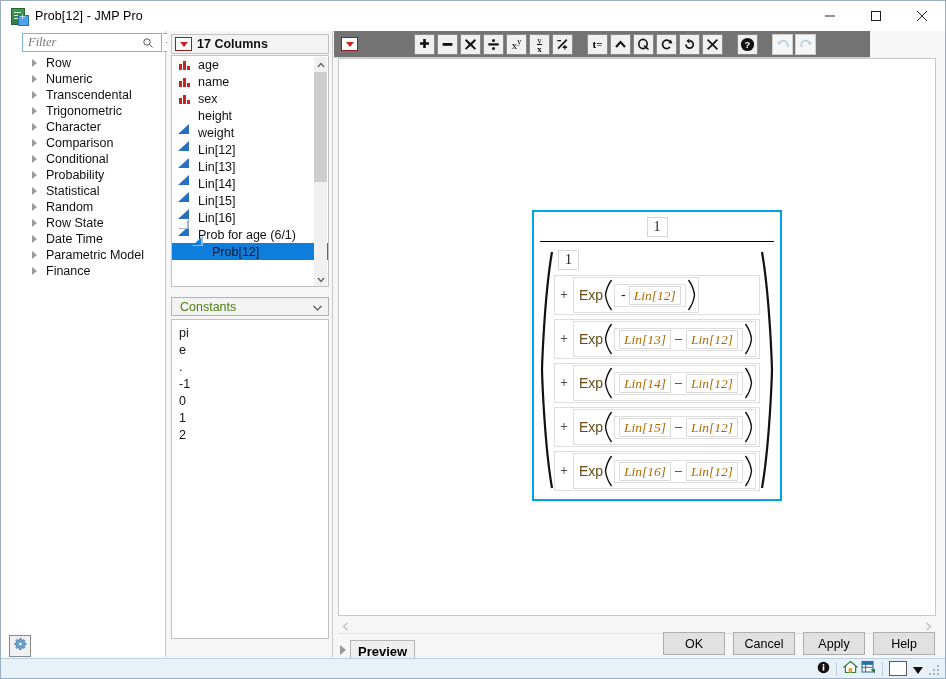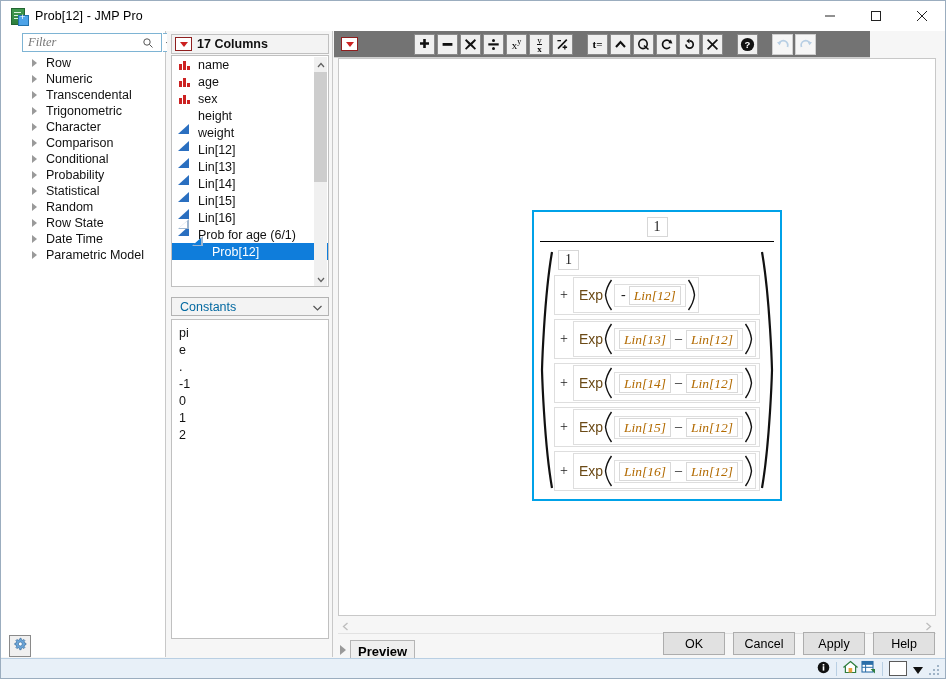--- a/index.html
+++ b/index.html
@@ -146,21 +146,21 @@
   #cols-list {
     position: absolute; left: 4px; top: 24px;
     width: 158px; height: 232px;
     background: #ffffff; border: 1px solid #c0c0c0;
     box-sizing: border-box; overflow: hidden;
   }
   .col-item {
     height: 17px; display: flex; align-items: center;
     font-size: 12.5px; color: #111; padding-left: 6px;
   }
-  .col-item.selected { background: #0f7ddb; color: #ffffff; }
+  .col-item.selected { background: #0f7ddb; color: #0f172a; }
   .col-item.indent { padding-left: 20px; }
   .ic { width: 14px; height: 12px; margin-right: 6px; flex: 0 0 auto; position: relative; }
   .ic-bars i {
     position: absolute; bottom: 1px; width: 3px; background: #cc2222;
   }
   .ic-bars i:nth-child(1){ left: 1px; height: 6px; }
   .ic-bars i:nth-child(2){ left: 5px; height: 9px; }
   .ic-bars i:nth-child(3){ left: 9px; height: 4px; }
   .ic-tri {
     width: 0; height: 0; margin-top: 2px;
@@ -198,21 +198,21 @@
   }
 
   #const-header {
     position: absolute; left: 4px; top: 266px;
     width: 158px; height: 19px;
     border: 1px solid #b3b3b3; background: #f3f3f3;
     box-sizing: border-box;
     display: flex; align-items: center; justify-content: space-between;
     padding: 0 6px 0 8px;
   }
-  #const-header span { font-size: 12.5px; color: #0369a1; }
+  #const-header span { font-size: 12.5px; color: #4d7c0f; }
   #const-list {
     position: absolute; left: 4px; top: 288px;
     width: 158px; height: 320px;
     background: #ffffff; border: 1px solid #c0c0c0;
     box-sizing: border-box; padding-top: 4px; overflow: hidden;
   }
   .const-item {
     height: 17px; font-size: 12.5px; color: #111; padding-left: 7px;
     display: flex; align-items: center;
   }
@@ -476,20 +476,24 @@
           <span>Row State</span>
         </div>
         <div class="func-item">
           <span class="tri-right"></span>
           <span>Date Time</span>
         </div>
         <div class="func-item">
           <span class="tri-right"></span>
           <span>Parametric Model</span>
         </div>
+        <div class="func-item">
+          <span class="tri-right"></span>
+          <span>Finance</span>
+        </div>
       </div>
 
     <div id="gear-btn">
       <span>
         <svg width="14" height="14" viewBox="0 0 14 14">
           <path d="M7 1.3 L8.1 1.3 L8.4 2.8 L9.6 3.3 L10.9 2.5 L11.9 3.5 L11.1 4.8 L11.6 6 L13 6.3 L13 7.7 L11.6 8 L11.1 9.2 L11.9 10.5 L10.9 11.5 L9.6 10.7 L8.4 11.2 L8.1 12.7 L6.7 12.7 L6.4 11.2 L5.2 10.7 L3.9 11.5 L2.9 10.5 L3.7 9.2 L3.2 8 L1.8 7.7 L1.8 6.3 L3.2 6 L3.7 4.8 L2.9 3.5 L3.9 2.5 L5.2 3.3 L6.4 2.8 Z" fill="#6ba5d8" stroke="#3b6f9f" stroke-width=".7"></path>
           <circle cx="7.3" cy="7" r="2" fill="#ffffff" stroke="#3b6f9f" stroke-width=".7"></circle>
         </svg>
       </span>
     </div>
@@ -505,29 +509,29 @@
     </div>
 
     <div id="cols-list">
       <div id="cols-items">
           <div class="col-item">
             <span class="ic ic-bars">
               <i></i>
               <i></i>
               <i></i>
             </span>
-            <span>name</span>
+            <span>age</span>
           </div>
           <div class="col-item">
             <span class="ic ic-bars">
               <i></i>
               <i></i>
               <i></i>
             </span>
-            <span>age</span>
+            <span>name</span>
           </div>
           <div class="col-item">
             <span class="ic ic-bars">
               <i></i>
               <i></i>
               <i></i>
             </span>
             <span>sex</span>
           </div>
           <div class="col-item">

